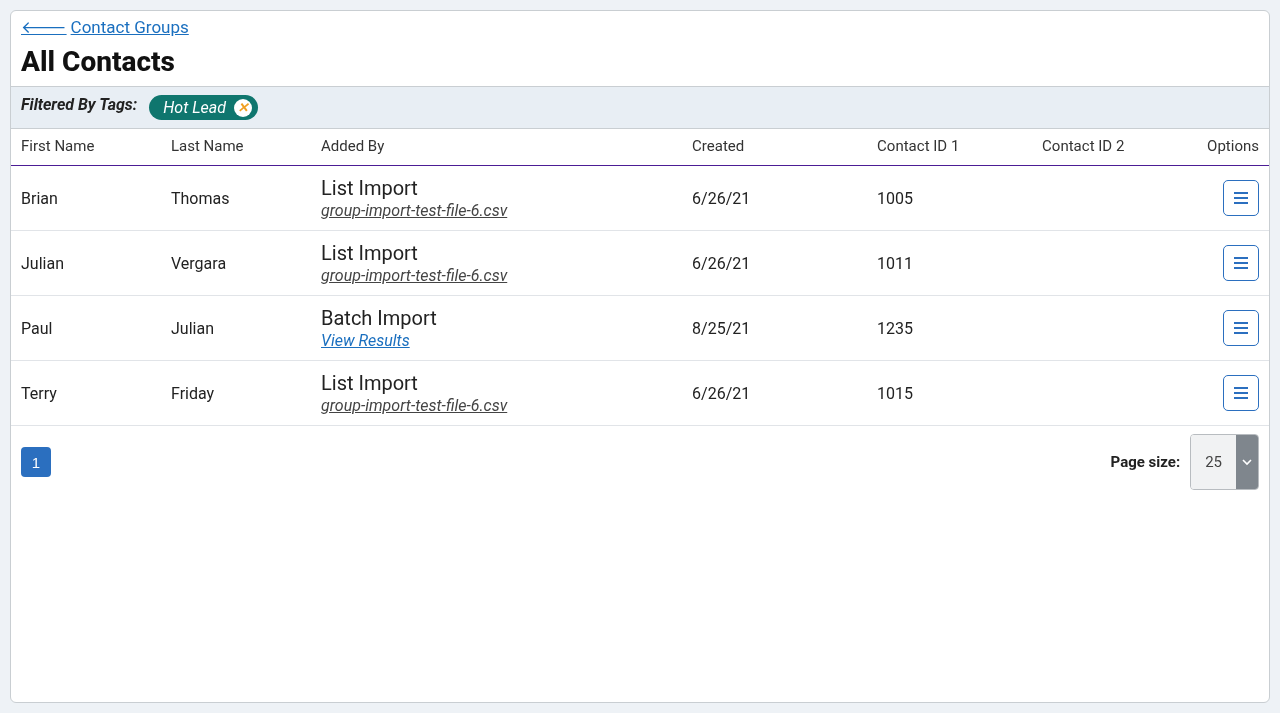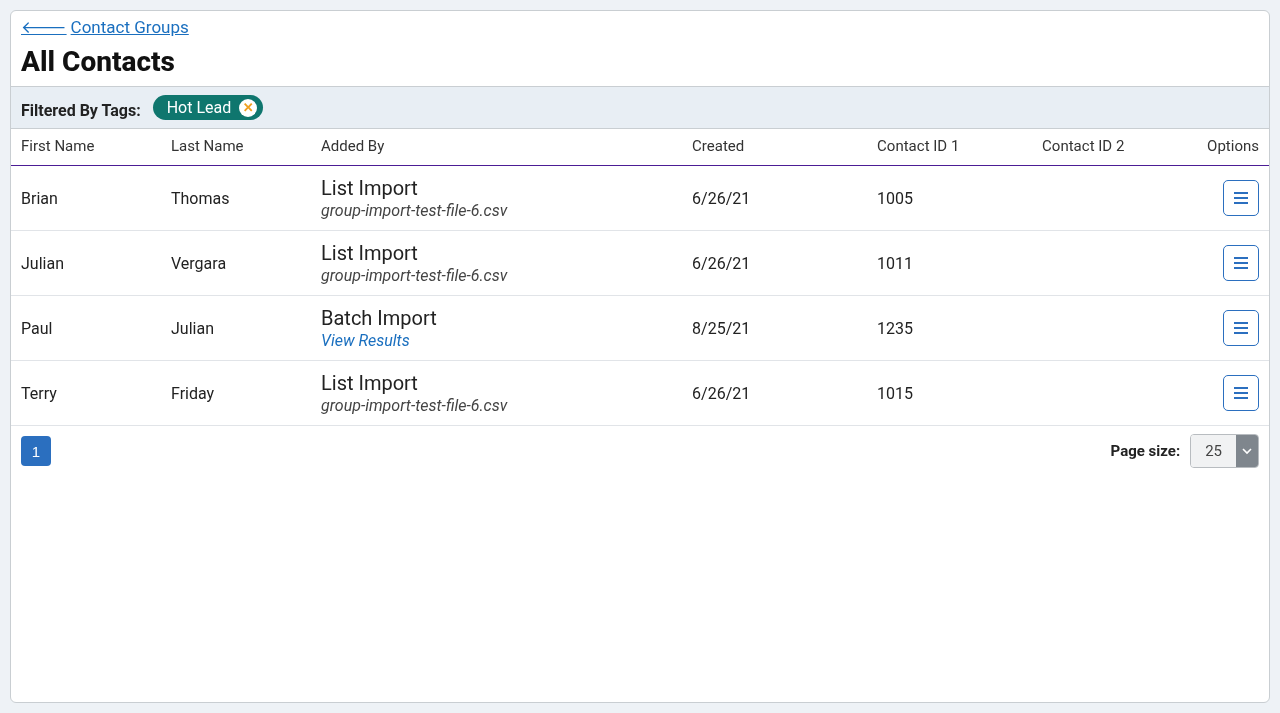--- a/index.html
+++ b/index.html
@@ -38,22 +38,23 @@
     font-size: 28px;
     font-weight: 800;
     margin-top: 8px;
     color: #111;
   }
   .filter-bar {
     background: #e8eef4;
     border-bottom: 1px solid #c9ced2;
     padding: 8px 10px;
     display: flex;
-    align-items: flex-end;
+    align-items: flex-start;
     gap: 12px;
+    font-style: italic;
   }
   .filter-label {
     font-weight: 700;
     font-size: 16px;
   }
   .tag-pill {
     background: #0f766e;
     color: #fff;
     border-radius: 20px;
     padding: 3px 6px 3px 14px;
@@ -96,20 +97,21 @@
     vertical-align: middle;
     font-size: 16px;
     color: #222;
   }
   .addedby-main { font-size: 20px; }
   .addedby-sub {
     font-style: italic;
     color: #444;
     font-size: 16px;
     margin-top: 1px;
+    text-decoration: underline;
   }
   .addedby-sub.link {
     color: #1a6fbf;
     cursor: pointer;
   }
   td.options-c { text-align: right; }
   .options-btn {
     display: inline-flex;
     align-items: center;
     justify-content: center;
@@ -145,21 +147,21 @@
   }
   .page-size-label { font-weight: 700; font-size: 15px; }
   .page-size-select {
     display: inline-flex;
     border: 1px solid #b8bcc0;
     border-radius: 4px;
     overflow: hidden;
     cursor: pointer;
   }
   .page-size-value {
-    padding: 7px 14px;
+    padding: 18px 14px;
     background: #f1f2f3;
     color: #444;
     font-size: 15px;
   }
   .page-size-caret {
     background: #7f868d;
     color: #fff;
     width: 22px;
     display: flex;
     align-items: center;

